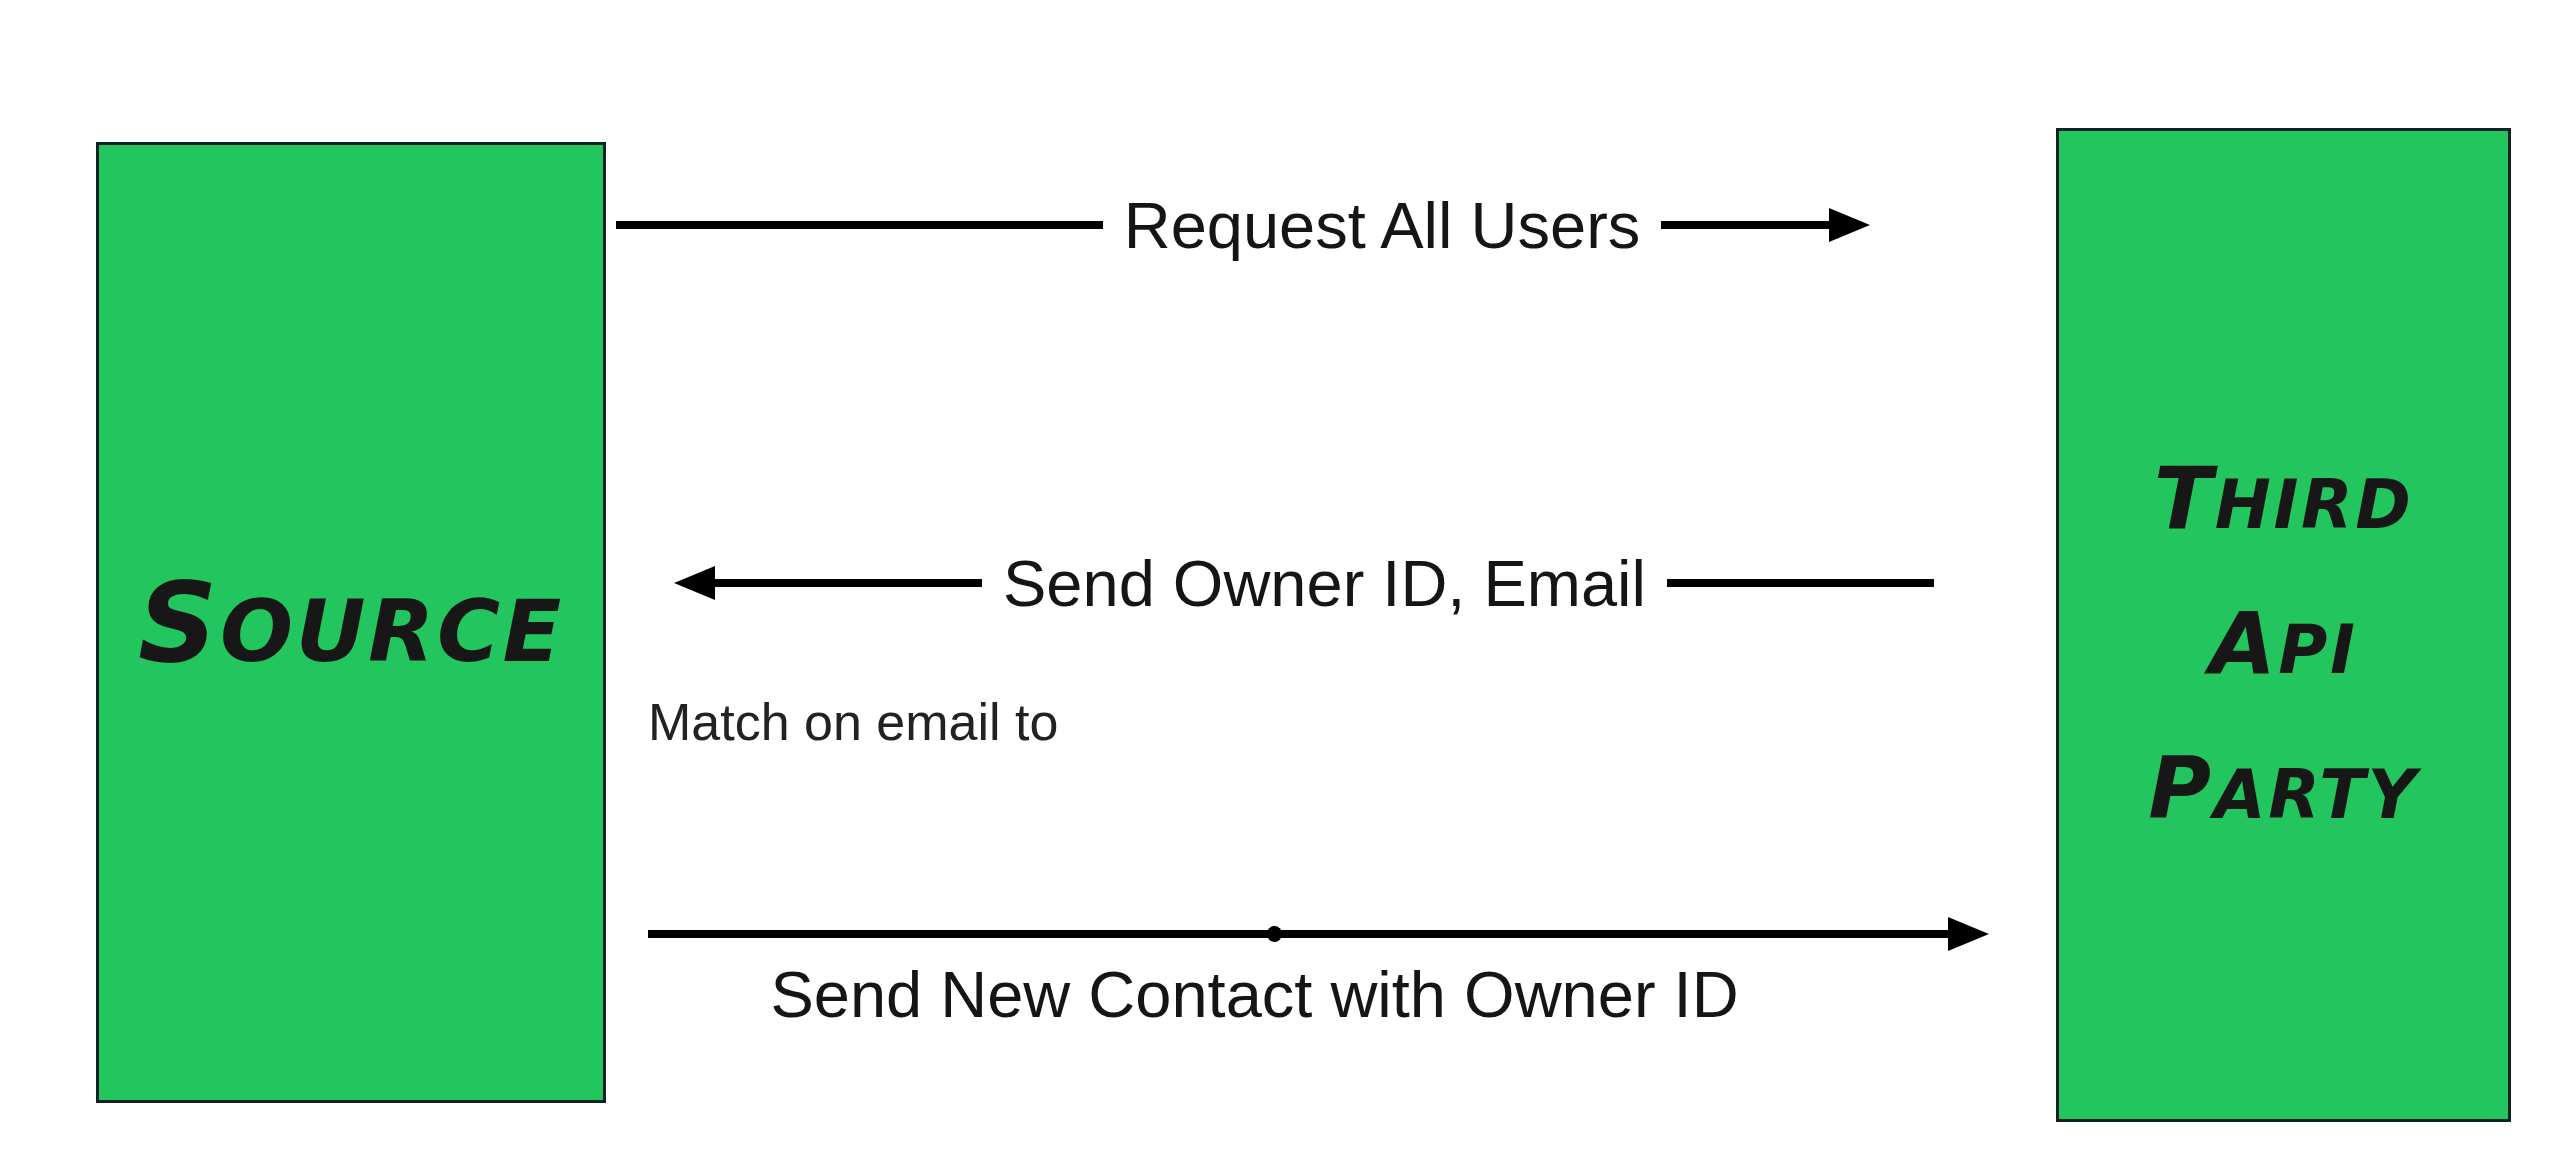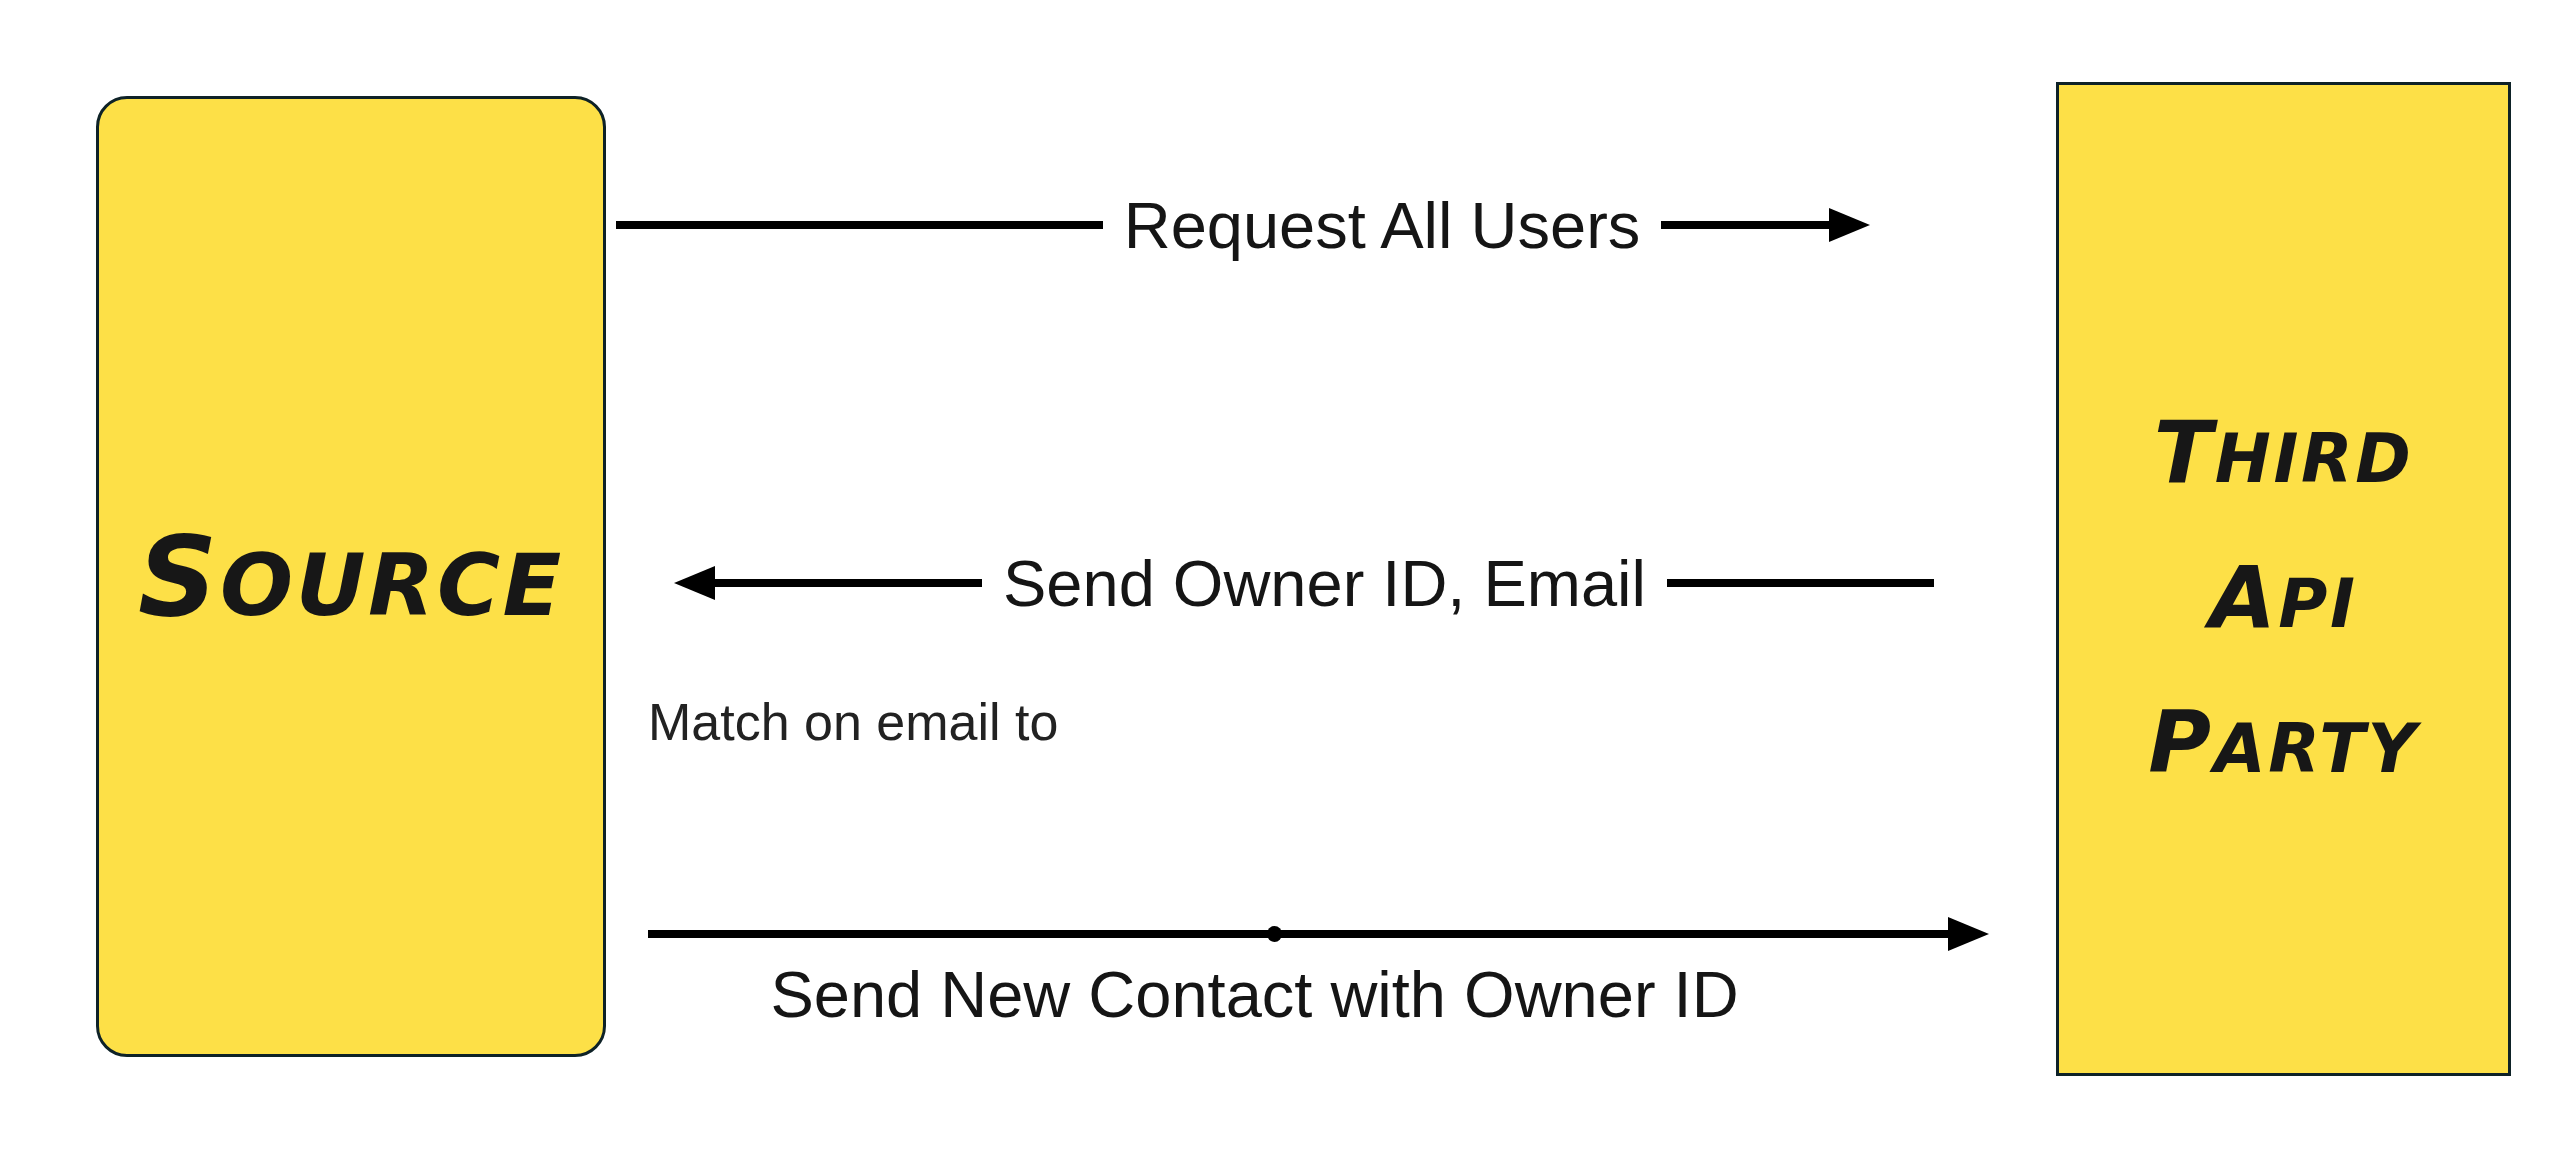--- a/index.html
+++ b/index.html
@@ -8,28 +8,29 @@
     width: 2576px;
     height: 1150px;
     background: #ffffff;
     overflow: hidden;
     font-family: "Liberation Sans", sans-serif;
   }
 
   
   .actor-box {
     position: absolute;
-    background: #fde047;
+    background: #22c55e;
     border: 3.4px solid #0E2227;
     box-sizing: border-box;
     display: flex;
     align-items: center;
     justify-content: center;
+    margin-top: 46px;
   }
-  .actor-source { left: 96px; top: 96px; width: 510px; height: 961px; border-radius: 31px; }
+  .actor-source { left: 96px; top: 96px; width: 510px; height: 961px; }
   .actor-third  { left: 2056px; top: 82px; width: 455px; height: 994px; padding-top: 43px; }
 
   .marker-label {
     font-family: "DejaVu Sans", sans-serif;
     font-weight: bold;
     font-style: italic;
     color: #171717;
     letter-spacing: 2.6px;
     text-align: center;
   }

